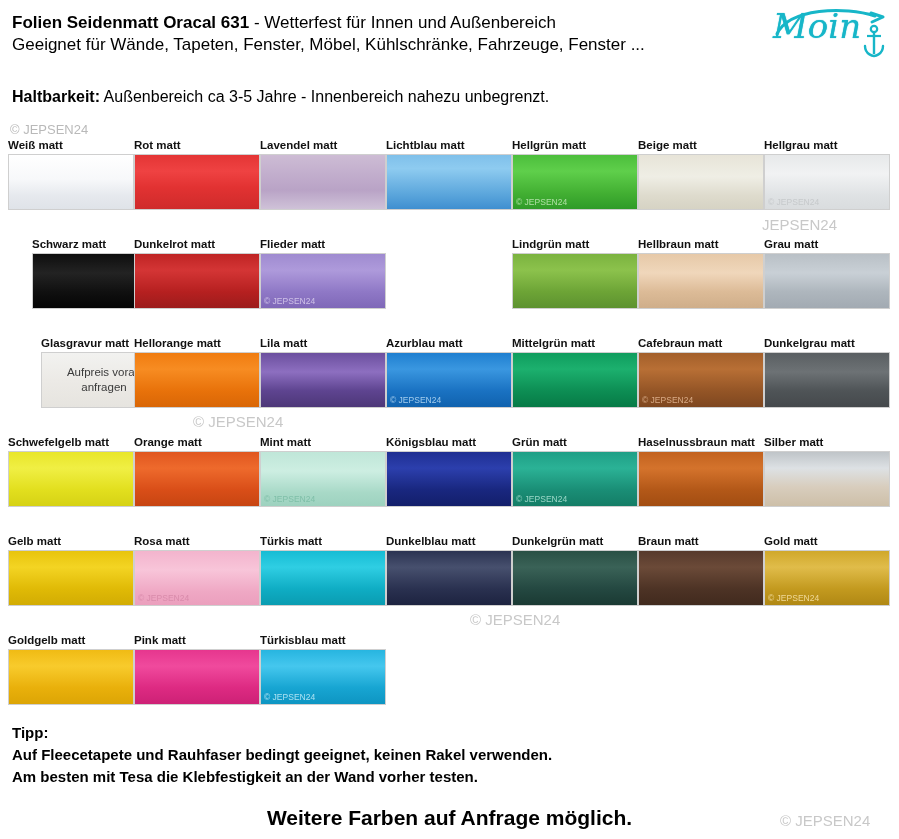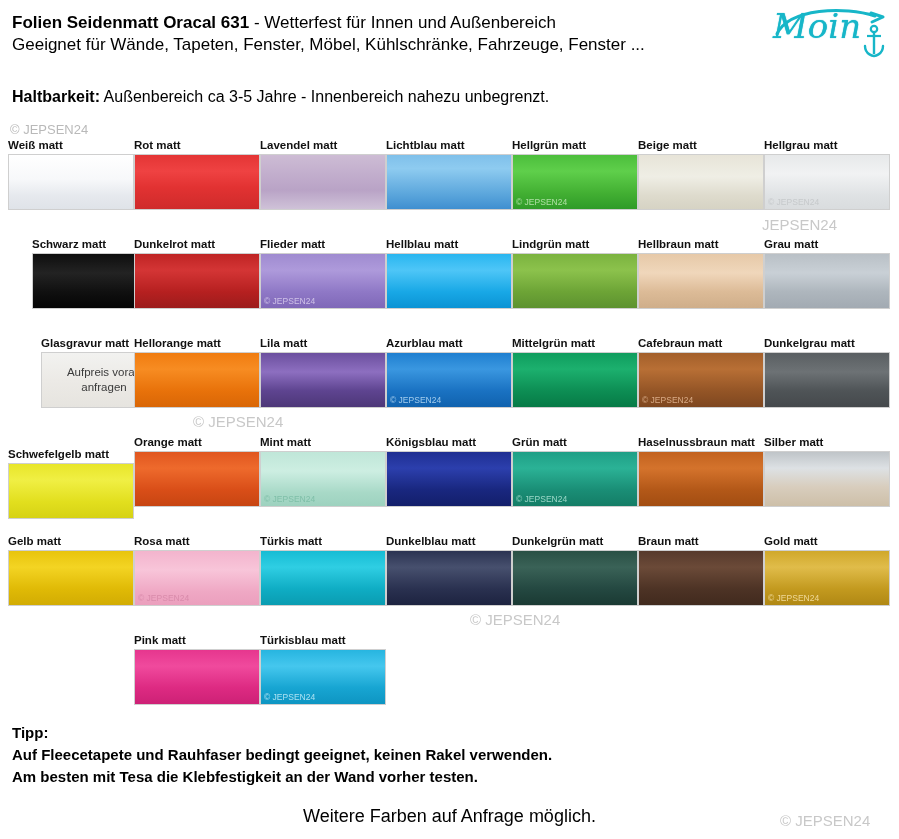--- a/index.html
+++ b/index.html
@@ -55,21 +55,21 @@
     position:absolute;left:3px;bottom:2px;font-size:8.5px;white-space:nowrap;
   }
   .chip .glasstext{
     position:absolute;left:0;right:0;top:50%;transform:translateY(-50%);
     text-align:center;font-size:11.5px;color:#3a3a3a;line-height:15px;
   }
 
   
   .footer{position:absolute;left:12px;top:722px;}
   .footer div{font-size:15px;font-weight:bold;line-height:22px;white-space:nowrap;}
-  .footer-center{position:absolute;left:0;right:0;top:806px;text-align:center;font-size:18px;font-weight:normal;}
+  .footer-center{position:absolute;left:0;right:0;top:806px;text-align:center;font-size:21px;font-weight:bold;}
 </style>
 </head>
 <body>
 
 <div class="page">
 
   <div class="header">
     <div class="h-line1">
       <b>Folien Seidenmatt Oracal 631</b><span> - Wetterfest für Innen und Außenbereich</span>
     </div>
@@ -143,24 +143,20 @@
         <div class="cell" style="left: 126px; top: 0px;">
           <div class="label">Dunkelrot matt</div>
           <div class="chip" style="background: linear-gradient(rgb(191, 36, 36) 0%, rgb(212, 53, 53) 30%, rgb(182, 32, 32) 70%, rgb(156, 28, 28) 100%);"></div>
         </div>
         <div class="cell" style="left: 252px; top: 0px;">
           <div class="label">Flieder matt</div>
           <div class="chip" style="background: linear-gradient(rgb(159, 139, 208) 0%, rgb(174, 154, 219) 30%, rgb(143, 120, 198) 70%, rgb(127, 104, 184) 100%);">
             <div class="chipwm" style="color: rgb(207, 194, 232);">© JEPSEN24</div>
           </div>
         </div>
-        <div class="cell" style="left: 378px; top: 0px;">
-          <div class="label">Hellblau matt</div>
-          <div class="chip" style="background: linear-gradient(rgb(41, 182, 240) 0%, rgb(78, 198, 247) 30%, rgb(24, 168, 230) 70%, rgb(11, 147, 212) 100%);"></div>
-        </div>
         <div class="cell" style="left: 504px; top: 0px;">
           <div class="label">Lindgrün matt</div>
           <div class="chip" style="background: linear-gradient(rgb(123, 179, 63) 0%, rgb(140, 194, 76) 30%, rgb(109, 164, 54) 70%, rgb(93, 146, 48) 100%);"></div>
         </div>
         <div class="cell" style="left: 630px; top: 0px;">
           <div class="label">Hellbraun matt</div>
           <div class="chip" style="background: linear-gradient(rgb(230, 201, 168) 0%, rgb(240, 215, 187) 35%, rgb(220, 187, 151) 70%, rgb(207, 174, 138) 100%);"></div>
         </div>
         <div class="cell" style="left: 756px; top: 0px;">
           <div class="label">Grau matt</div>
@@ -197,21 +193,21 @@
           <div class="chip" style="background: linear-gradient(rgb(163, 95, 42) 0%, rgb(184, 111, 53) 30%, rgb(148, 85, 38) 70%, rgb(126, 71, 32) 100%);">
             <div class="chipwm" style="color: rgb(217, 171, 134);">© JEPSEN24</div>
           </div>
         </div>
         <div class="cell" style="left: 756px; top: 0px;">
           <div class="label">Dunkelgrau matt</div>
           <div class="chip" style="background: linear-gradient(rgb(90, 95, 98) 0%, rgb(109, 114, 117) 35%, rgb(79, 84, 87) 70%, rgb(69, 73, 76) 100%);"></div>
         </div>
       </div>
       <div class="row">
-        <div class="cell" style="left: 0px; top: 0px; margin-top: 12px;">
+        <div class="cell" style="left: 0px; top: 0px;">
           <div class="label">Schwefelgelb matt</div>
           <div class="chip" style="background: linear-gradient(rgb(232, 230, 42) 0%, rgb(240, 239, 68) 30%, rgb(226, 223, 30) 70%, rgb(214, 210, 21) 100%);"></div>
         </div>
         <div class="cell" style="left: 126px; top: 0px;">
           <div class="label">Orange matt</div>
           <div class="chip" style="background: linear-gradient(rgb(224, 86, 31) 0%, rgb(238, 106, 44) 30%, rgb(217, 78, 24) 70%, rgb(199, 69, 18) 100%);"></div>
         </div>
         <div class="cell" style="left: 252px; top: 0px;">
           <div class="label">Mint matt</div>
           <div class="chip" style="background: linear-gradient(rgb(191, 230, 216) 0%, rgb(205, 238, 226) 35%, rgb(168, 217, 199) 75%, rgb(157, 210, 191) 100%);">
@@ -265,20 +261,24 @@
           <div class="chip" style="background: linear-gradient(rgb(87, 58, 44) 0%, rgb(107, 74, 56) 30%, rgb(77, 51, 37) 70%, rgb(65, 42, 30) 100%);"></div>
         </div>
         <div class="cell" style="left: 756px; top: 0px;">
           <div class="label">Gold matt</div>
           <div class="chip" style="background: linear-gradient(rgb(208, 168, 42) 0%, rgb(224, 188, 74) 30%, rgb(195, 154, 31) 70%, rgb(176, 136, 20) 100%);">
             <div class="chipwm" style="color: rgb(240, 217, 152);">© JEPSEN24</div>
           </div>
         </div>
       </div>
       <div class="row">
+        <div class="cell" style="left: 0px; top: 0px;">
+          <div class="label">Goldgelb matt</div>
+          <div class="chip" style="background: linear-gradient(rgb(240, 187, 20) 0%, rgb(248, 203, 44) 30%, rgb(233, 176, 11) 70%, rgb(220, 165, 5) 100%);"></div>
+        </div>
         <div class="cell" style="left: 126px; top: 0px;">
           <div class="label">Pink matt</div>
           <div class="chip" style="background: linear-gradient(rgb(230, 54, 142) 0%, rgb(240, 74, 157) 30%, rgb(221, 42, 130) 70%, rgb(205, 33, 118) 100%);"></div>
         </div>
         <div class="cell" style="left: 252px; top: 0px;">
           <div class="label">Türkisblau matt</div>
           <div class="chip" style="background: linear-gradient(rgb(39, 181, 224) 0%, rgb(69, 199, 238) 30%, rgb(23, 165, 210) 70%, rgb(14, 149, 194) 100%);">
             <div class="chipwm" style="color: rgb(171, 226, 243);">© JEPSEN24</div>
           </div>
         </div>

